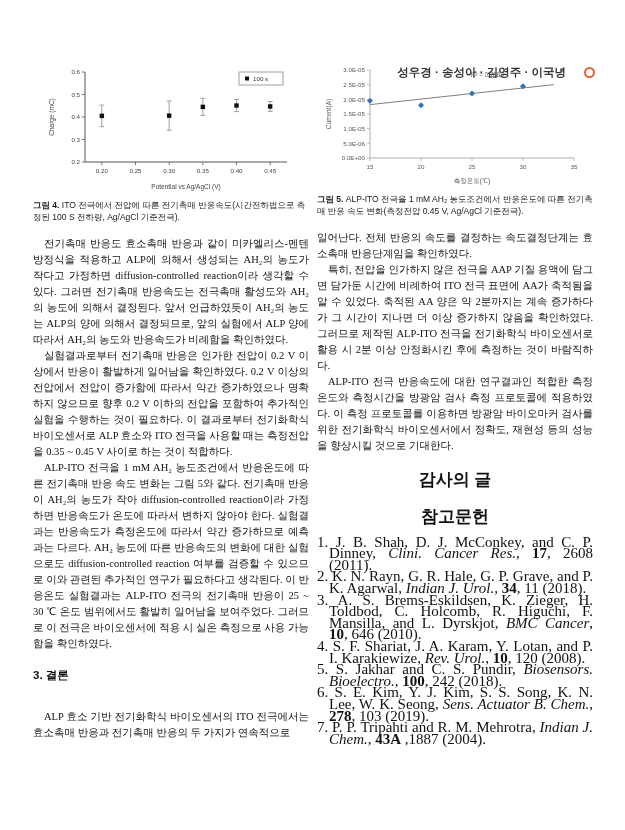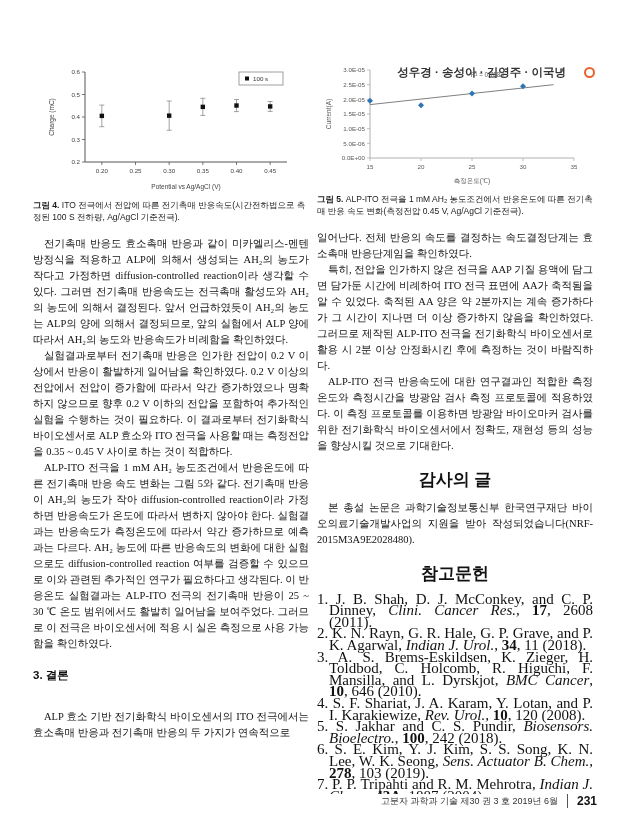--- a/index.html
+++ b/index.html
@@ -147,32 +147,27 @@
               <path d="M201 21.13333333333334 L204 24.13333333333334 L201 27.13333333333334 L198 24.13333333333334 Z" fill="#2e75b6"></path>
               <text x="165.3" y="15.333333333333343" text-anchor="middle" font-size="6.3" fill="#595959">R² = 0.7883</text>
             </svg></div>
         <div class="caption"><span class="cap-label">그림 5.</span><span> ALP-ITO 전극을 1 mM AH₂ 농도조건에서 반응온도에 따른 전기촉매 반응 속도 변화(측정전압 0.45 V, Ag/AgCl 기준전극).</span></div>
       </div>
       <div id="right-blocks">
           <p class="para">일어난다. 전체 반응의 속도를 결정하는 속도결정단계는 효소촉매 반응단계임을 확인하였다.</p>
           <p class="para indent">특히, 전압을 인가하지 않은 전극을 AAP 기질 용액에 담그면 담가둔 시간에 비례하여 ITO 전극 표면에 AA가 축적됨을 알 수 있었다. 축적된 AA 양은 약 2분까지는 계속 증가하다가 그 시간이 지나면 더 이상 증가하지 않음을 확인하였다. 그러므로 제작된 ALP-ITO 전극을 전기화학식 바이오센서로 활용 시 2분 이상 안정화시킨 후에 측정하는 것이 바람직하다.</p>
           <p class="para indent">ALP-ITO 전극 반응속도에 대한 연구결과인 적합한 측정온도와 측정시간을 방광암 검사 측정 프로토콜에 적용하였다. 이 측정 프로토콜를 이용하면 방광암 바이오마커 검사를 위한 전기화학식 바이오센서에서 정확도, 재현성 등의 성능을 향상시킬 것으로 기대한다.</p>
           <p class="h-center">감사의 글</p>
-          <p class="para indent">본 총설 논문은 과학기술정보통신부 한국연구재단 바이오의료기술개발사업의 지원을 받아 작성되었습니다(NRF-2015M3A9E2028480).</p>
           <p class="h-center">참고문헌</p>
           <p class="ref"><span>1. J. B. Shah, D. J. McConkey, and C. P. Dinney, </span><span class="it">Clini. Cancer Res.</span><span>, </span><span class="bd">17</span><span>, 2608 (2011).</span></p>
           <p class="ref"><span>2. K. N. Rayn, G. R. Hale, G. P. Grave, and P. K. Agarwal, </span><span class="it">Indian J. Urol.</span><span>, </span><span class="bd">34</span><span>, 11 (2018).</span></p>
           <p class="ref"><span>3. A. S. Brems-Eskildsen, K. Zieger, H. Toldbod, C. Holcomb, R. Higuchi, F. Mansilla, and L. Dyrskjot, </span><span class="it">BMC Cancer</span><span>, </span><span class="bd">10</span><span>, 646 (2010).</span></p>
           <p class="ref"><span>4. S. F. Shariat, J. A. Karam, Y. Lotan, and P. I. Karakiewize, </span><span class="it">Rev. Urol.</span><span>, </span><span class="bd">10</span><span>, 120 (2008).</span></p>
           <p class="ref"><span>5. S. Jakhar and C. S. Pundir, </span><span class="it">Biosensors. Bioelectro.</span><span>, </span><span class="bd">100</span><span>, 242 (2018).</span></p>
           <p class="ref"><span>6. S. E. Kim, Y. J. Kim, S. S. Song, K. N. Lee, W. K. Seong, </span><span class="it">Sens. Actuator B. Chem.</span><span>, </span><span class="bd">278</span><span>, 103 (2019).</span></p>
           <p class="ref"><span>7. P. P. Tripahti and R. M. Mehrotra, </span><span class="it">Indian J. Chem.</span><span>, </span><span class="bd">43A</span><span> ,1887 (2004).</span></p>
         </div>
     </div>
 
   </div>
 
-  <div class="footer">
-    <span class="journal">고분자 과학과 기술  제30 권 3 호 2019년 6월</span>
-    <span class="pagenum">231</span>
-  </div>
 
 </div>
 
 </body></html>

